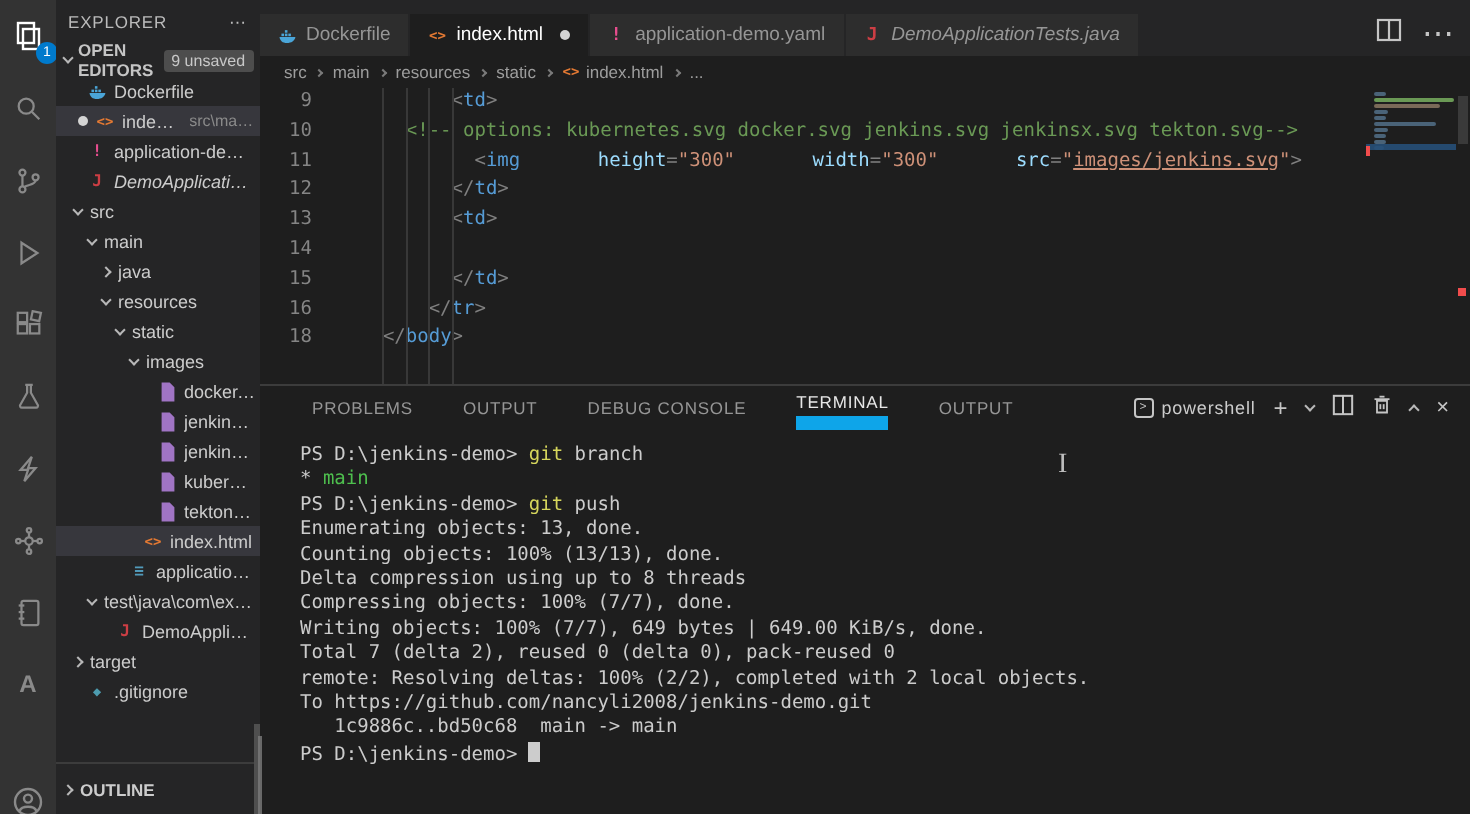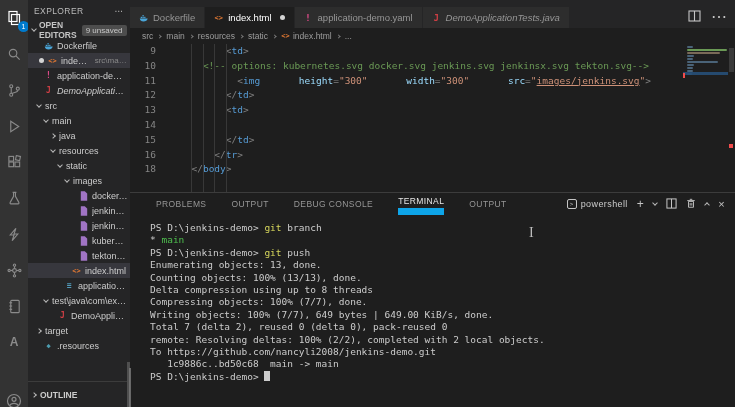--- a/index.html
+++ b/index.html
@@ -315,21 +315,21 @@
         <div class="row" style="padding-left: 30px;">
           <span class="fi" style="color: rgb(204, 62, 68);">J</span>
           <span class="lbl">DemoApplicationTests.ja...</span>
         </div>
         <div class="row" style="padding-left: 9px;">
           <span class="chev right"></span>
           <span class="lbl">target</span>
         </div>
         <div class="row" style="padding-left: 16px;">
           <span class="fi" style="color: rgb(77, 156, 175); font-size: 7px;">◆</span>
-          <span class="lbl">.resources</span>
+          <span class="lbl">.gitignore</span>
         </div>
       </div>
     <div class="outline-row">
       <span class="chev right"></span>
       <span>OUTLINE</span>
     </div>
     <div class="sb-scroll"></div>
   </div>
 
   <div class="main">

